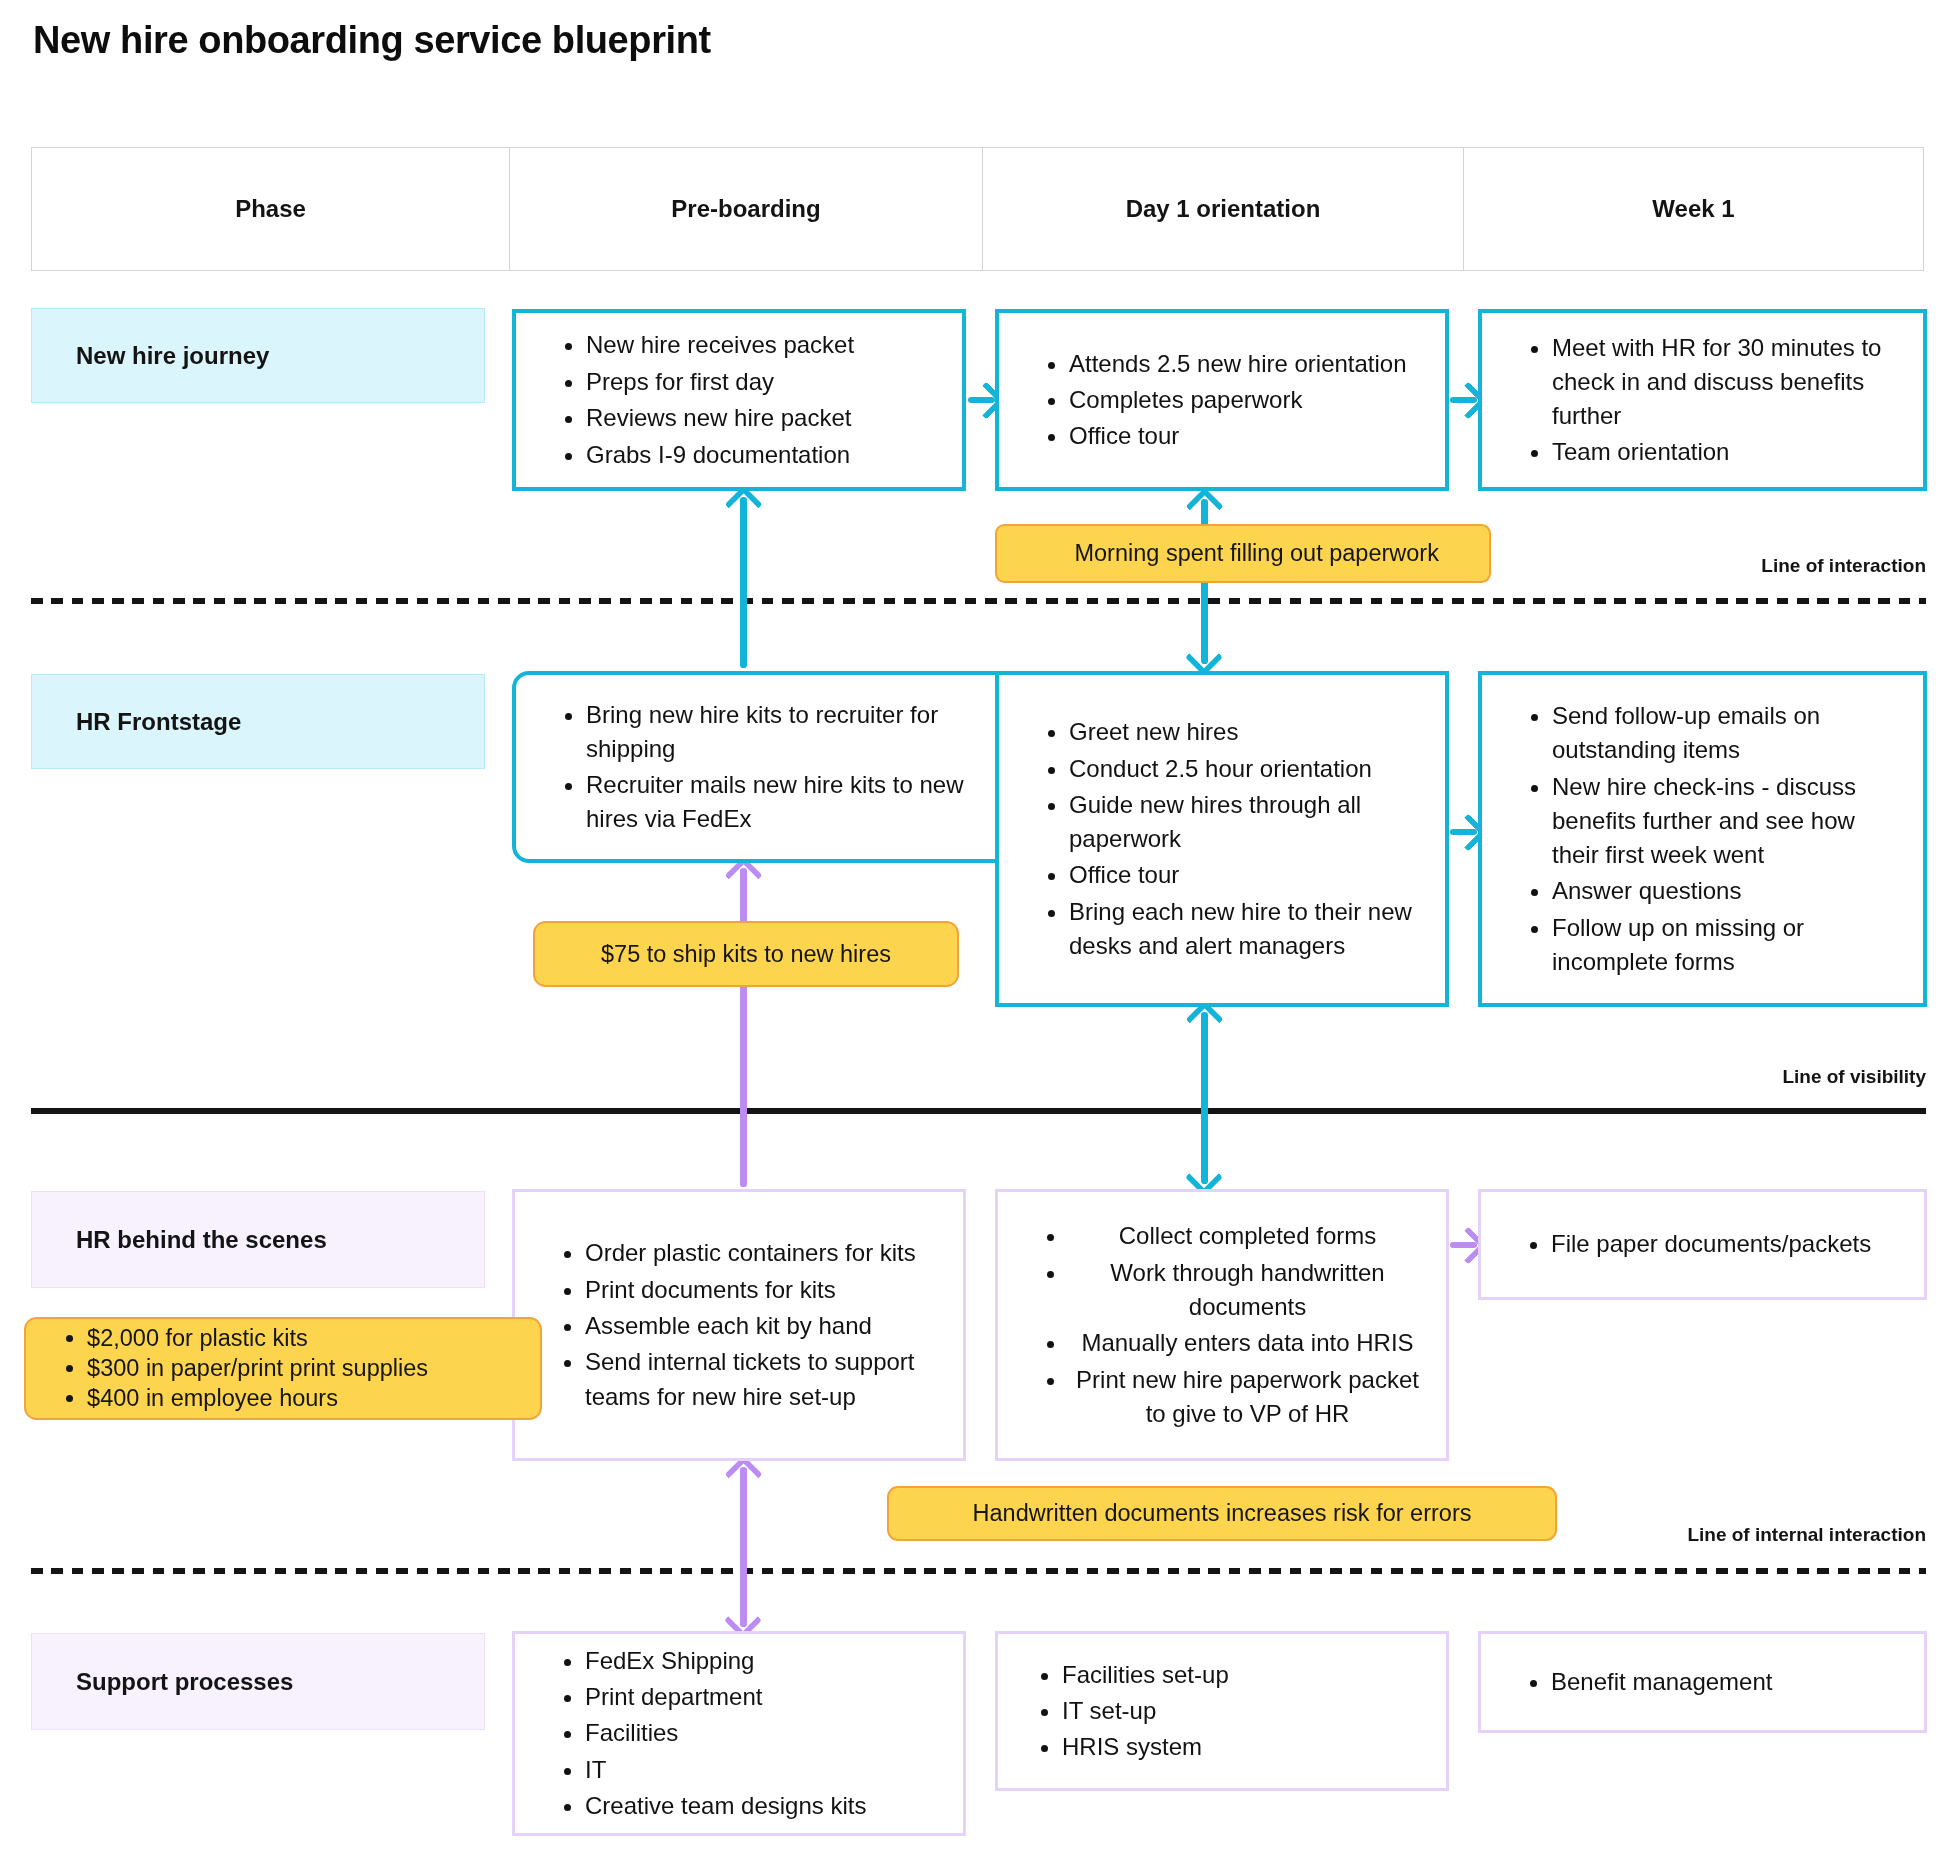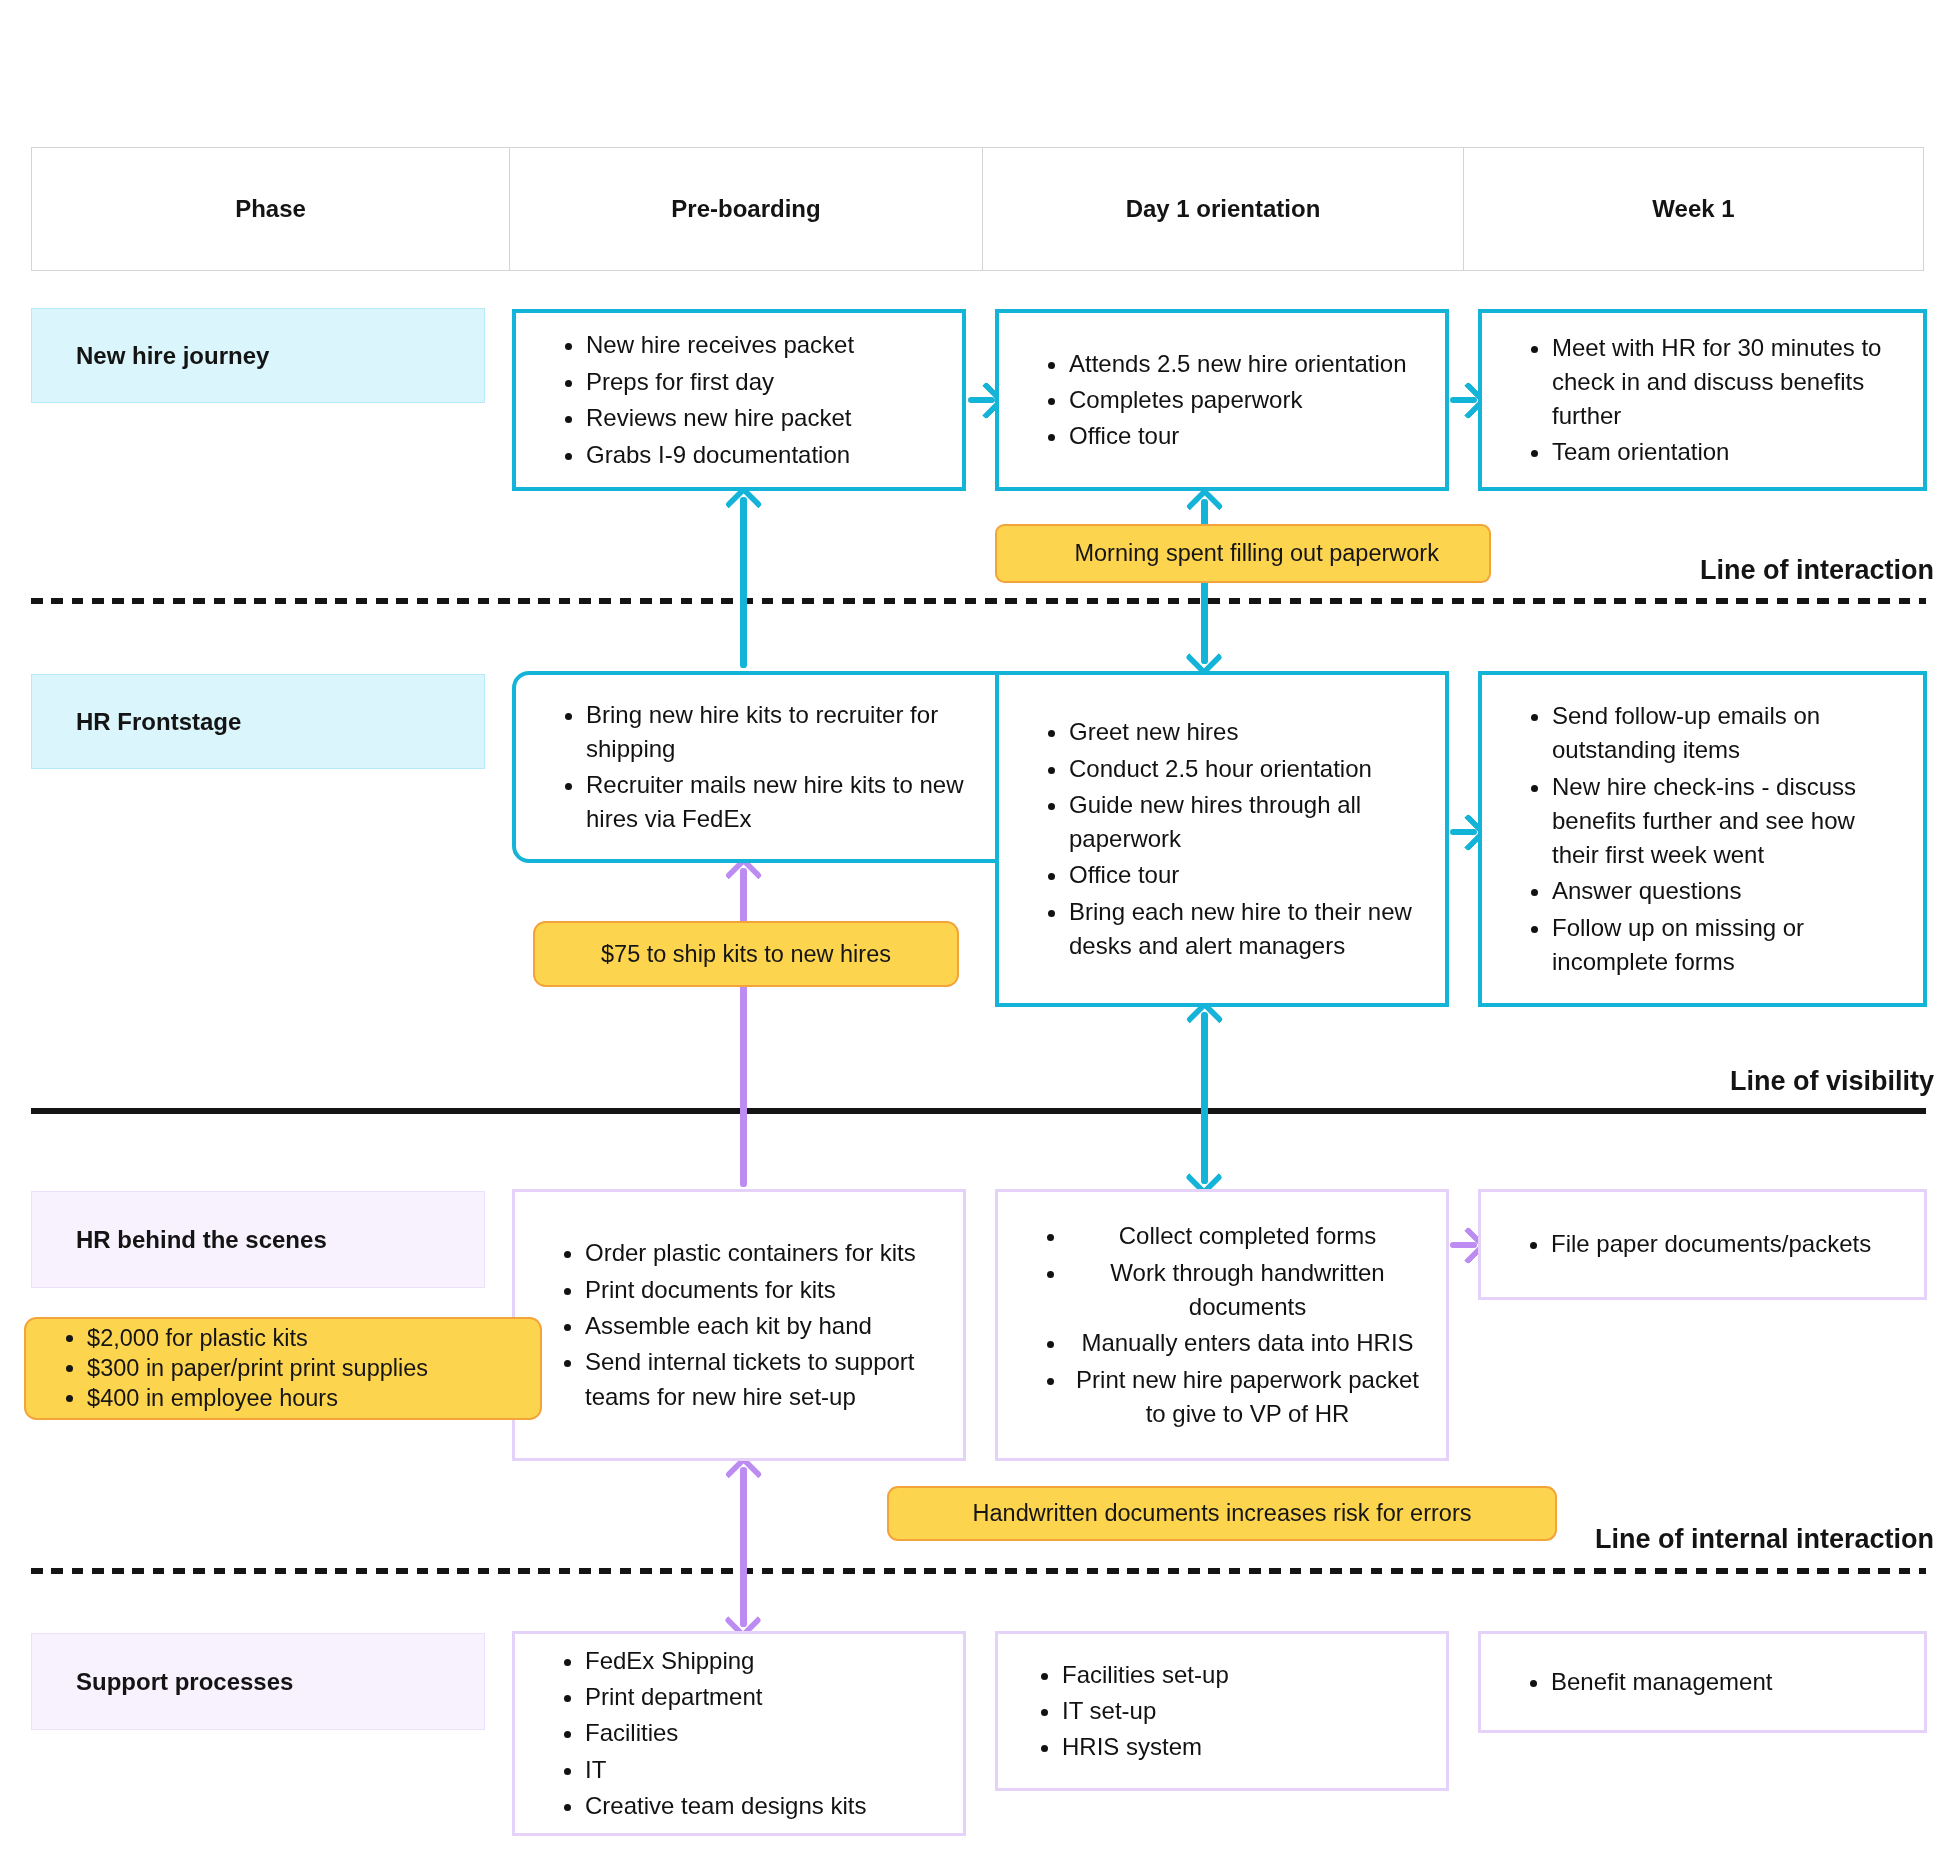--- a/index.html
+++ b/index.html
@@ -49,21 +49,21 @@
   #box-support-day1    { left:995px; top:1631px; width:454px; height:160px;padding-left:36px; }
   #box-support-week1   { left:1478px; top:1631px; width:449px; height:102px; }
 
   
   .sep { position:absolute; left:31px; width:1895px; height:5.5px; z-index:1; }
   .sep.dashed { background:repeating-linear-gradient(90deg, var(--ink) 0 11.7px, transparent 11.7px 20.3px); }
   .sep.solid  { background:var(--ink); }
   #line-interaction { top:598px; }
   #line-visibility  { top:1108px; }
   #line-internal    { top:1568px; }
-  .sep-label { position:absolute; right:22px; font-size:27px; font-weight:bold; color:var(--ink); z-index:2; }
+  .sep-label { position:absolute; right:30px; font-size:19px; font-weight:bold; color:var(--ink); z-index:2; }
   #lab-interaction { top:555px; }
   #lab-visibility  { top:1066px; }
   #lab-internal    { top:1524px; }
 
   
   .varrow, .harrow { position:absolute; z-index:2; }
   .shaft { position:absolute; border-radius:3.1px; }
   .varrow .shaft { left:50%; margin-left:-3.1px; width:6.3px; top:3.1px; bottom:3.1px; }
   .harrow .shaft { top:50%; margin-top:-3.1px; height:6.3px; left:0; right:3.1px; }
   .chev { position:absolute; width:26.6px; height:26.6px; box-sizing:border-box;
@@ -95,20 +95,21 @@
   #co-costs { left:23.5px; top:1317px; width:518px; height:103px; border-radius:12.5px;
               justify-content:flex-start; text-align:left; padding:7.8px 14px 7.8px 19px; }
   #co-costs ul { margin:16px; padding-left:26.6px; }
   #co-costs li { margin:3.1px 0; }
 </style>
 </head>
 <body>
 
 <div class="page">
 
+  <h1 class="title">New hire onboarding service blueprint</h1>
 
   <div class="phase-header">
     <div class="phase-cell">Phase</div>
     <div class="phase-cell">Pre-boarding</div>
     <div class="phase-cell">Day 1 orientation</div>
     <div class="phase-cell">Week 1</div>
   </div>
 
   <div class="lane-label cy" id="lbl-journey">New hire journey</div>
   <div class="lane-label cy" id="lbl-frontstage">HR Frontstage</div>

